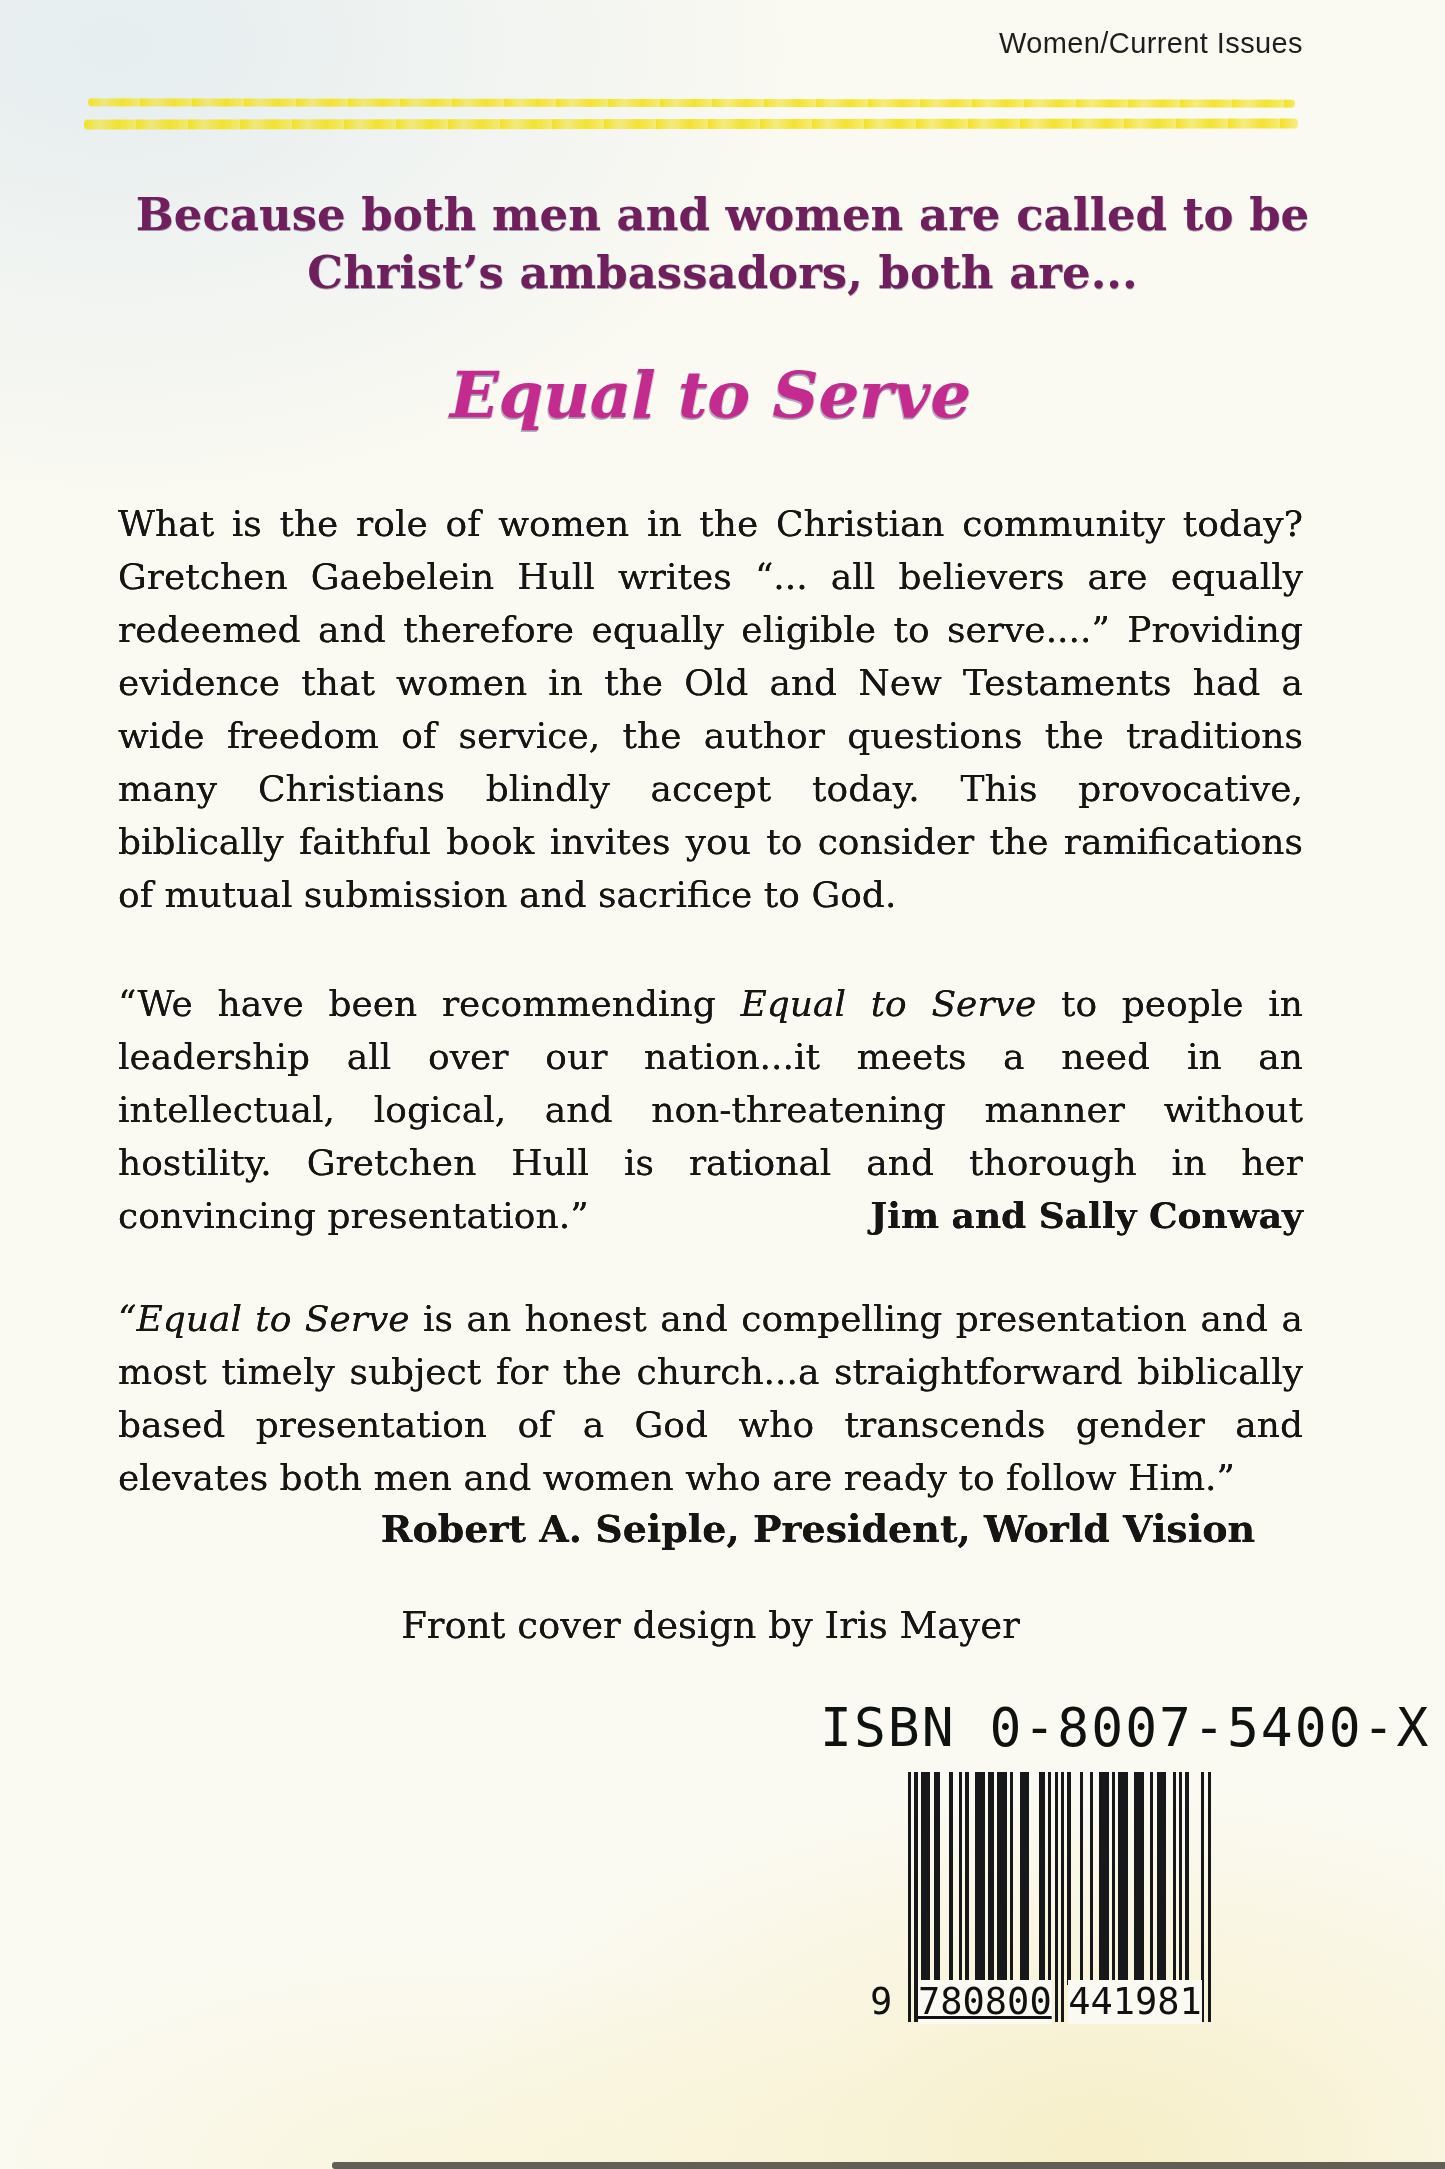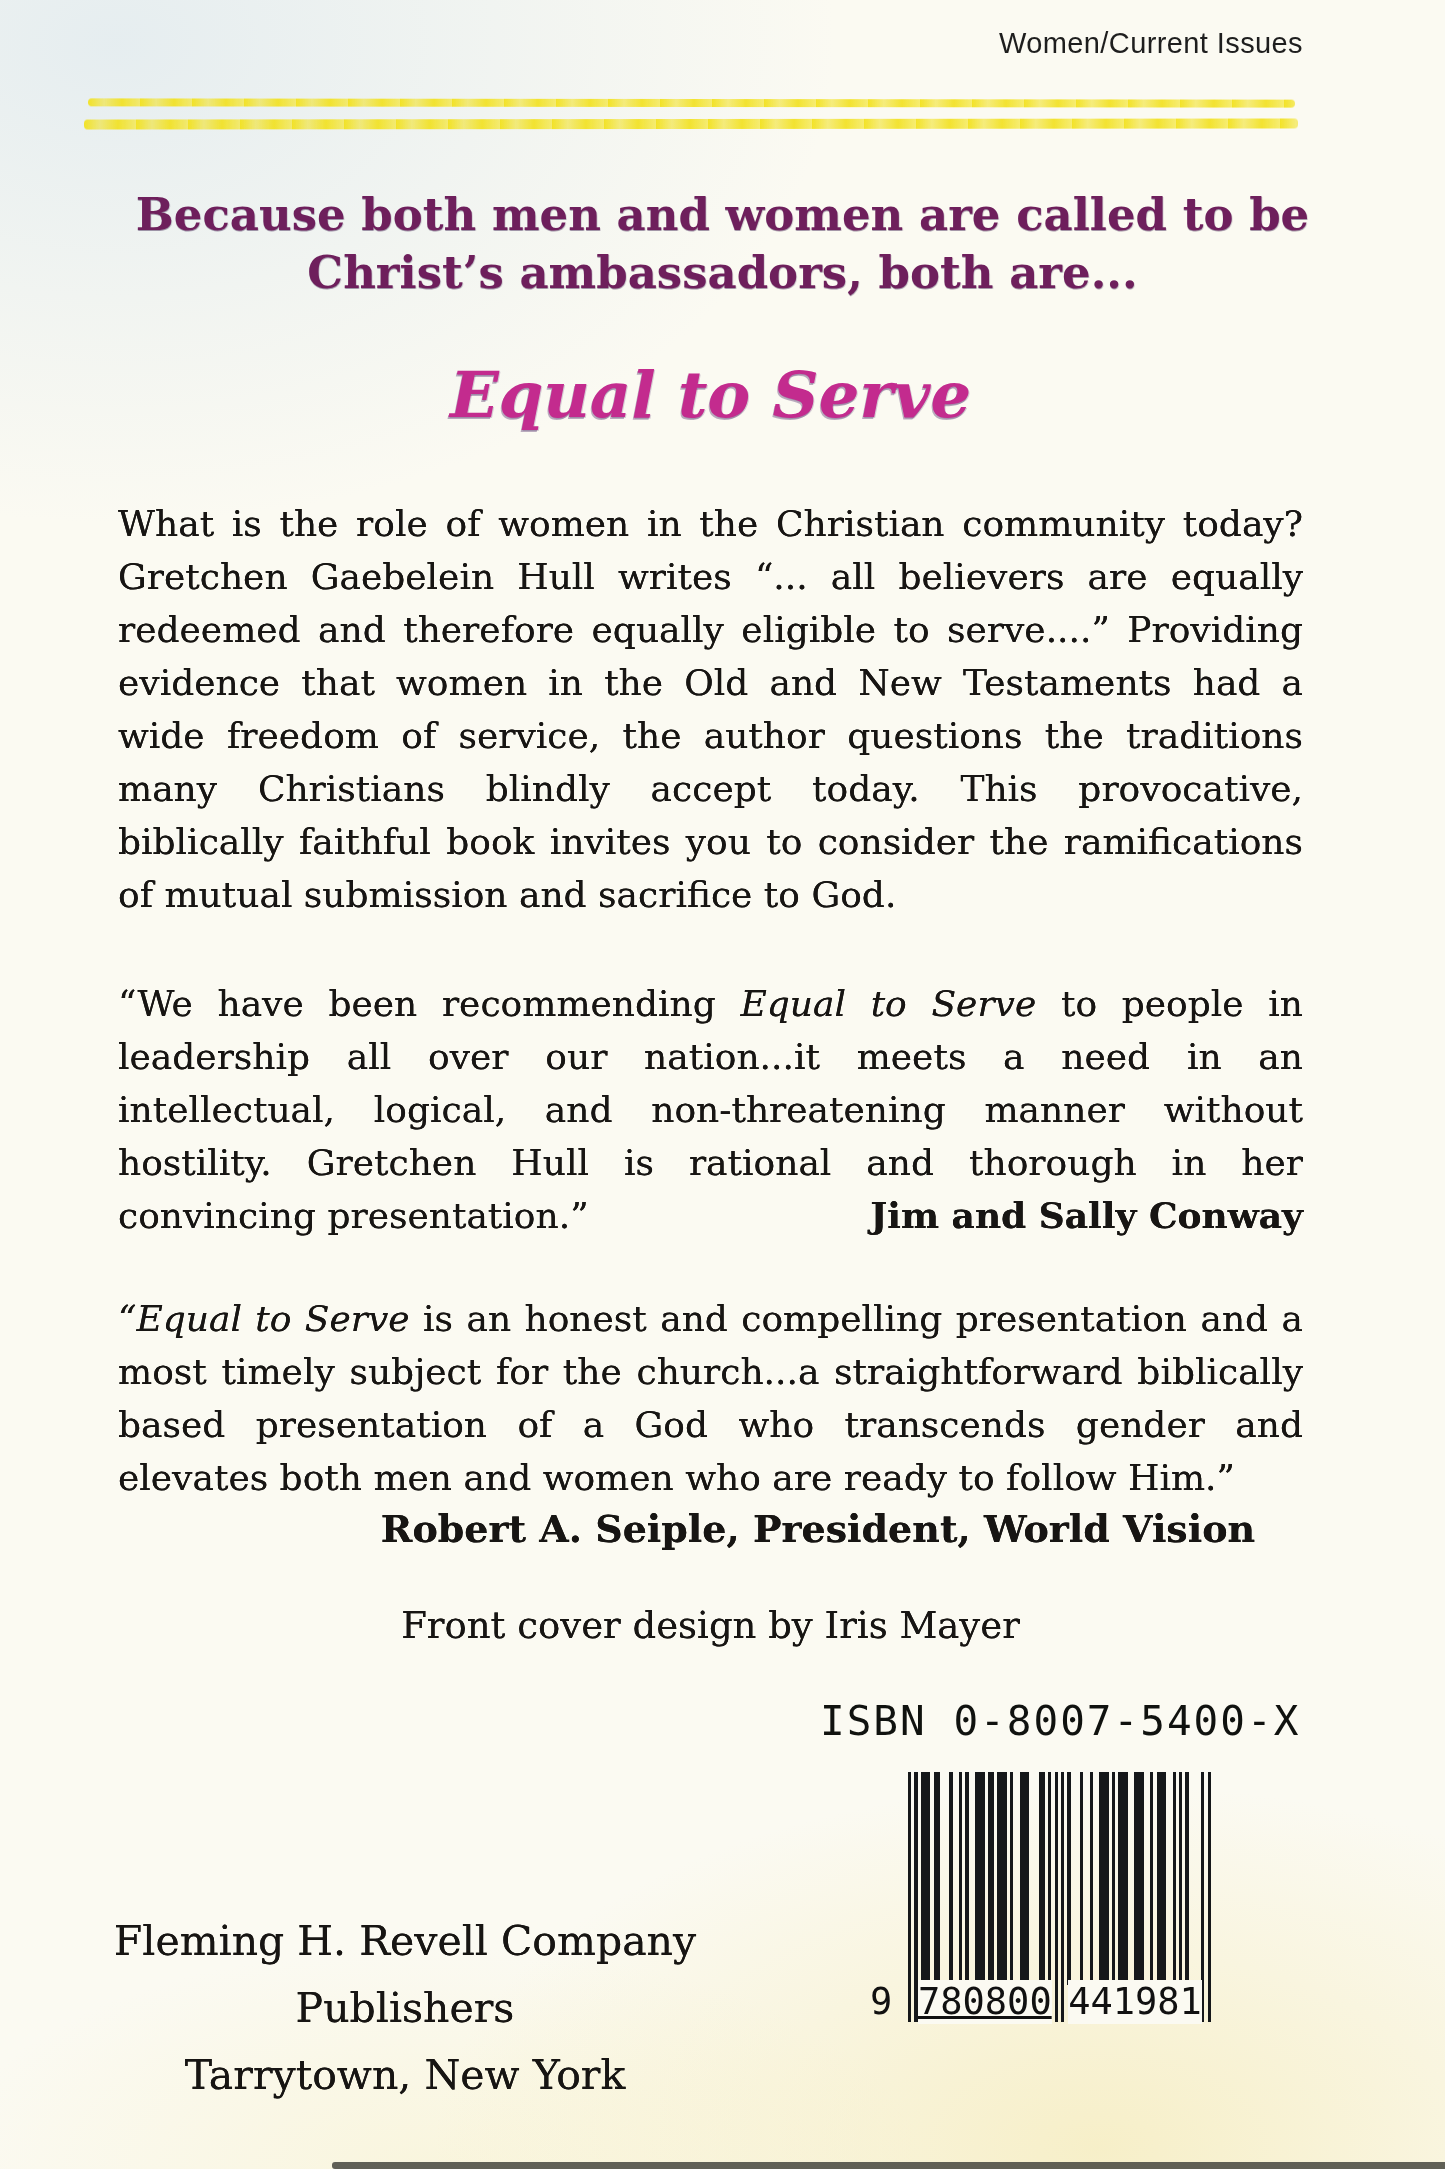--- a/index.html
+++ b/index.html
@@ -64,21 +64,21 @@
   }
   .credit{
     position:absolute;left:118px;top:1595px;width:1185px;
     text-align:center;font-size:37px;
     text-shadow:0 0 .4px currentColor;
     margin-top:9px;
   }
   .isbn{
     position:absolute;left:820px;top:1697px;
     font-family:"DejaVu Sans Mono", monospace;
-    font-size:41px;letter-spacing:2px;color:#10120f;
+    font-size:53px;letter-spacing:2px;color:#10120f;
   }
   .barcode{position:absolute;left:908px;top:1772px;width:304px;height:252px;}
   .bc-bars{display:flex;align-items:flex-start;height:252px;}
   .bc-mod{width:3.2px;height:213px;background:transparent;}
   .bc-mod.on{background:#16181a;}
   .bc-mod.guard{height:250px;}
   .bc-digit{
     position:absolute;top:208px;height:44px;
     font-family:"DejaVu Sans Mono", monospace;
     font-size:37px;color:#111;line-height:44px;
@@ -225,21 +225,16 @@
         <div class="bc-mod"></div>
         <div class="bc-mod on guard"></div>
         <div class="bc-mod guard"></div>
         <div class="bc-mod on guard"></div>
       </div>
     <div class="bc-digit bc-nine">9</div>
     <div class="bc-digit bc-left">780800</div>
     <div class="bc-digit bc-right">441981</div>
   </div>
 
-  <div class="publisher">
-    <div>Fleming H. Revell Company</div>
-    <div>Publishers</div>
-    <div>Tarrytown, New York</div>
-  </div>
 
   <div class="bottom-edge"></div>
 
 </div>
 
 </body></html>

